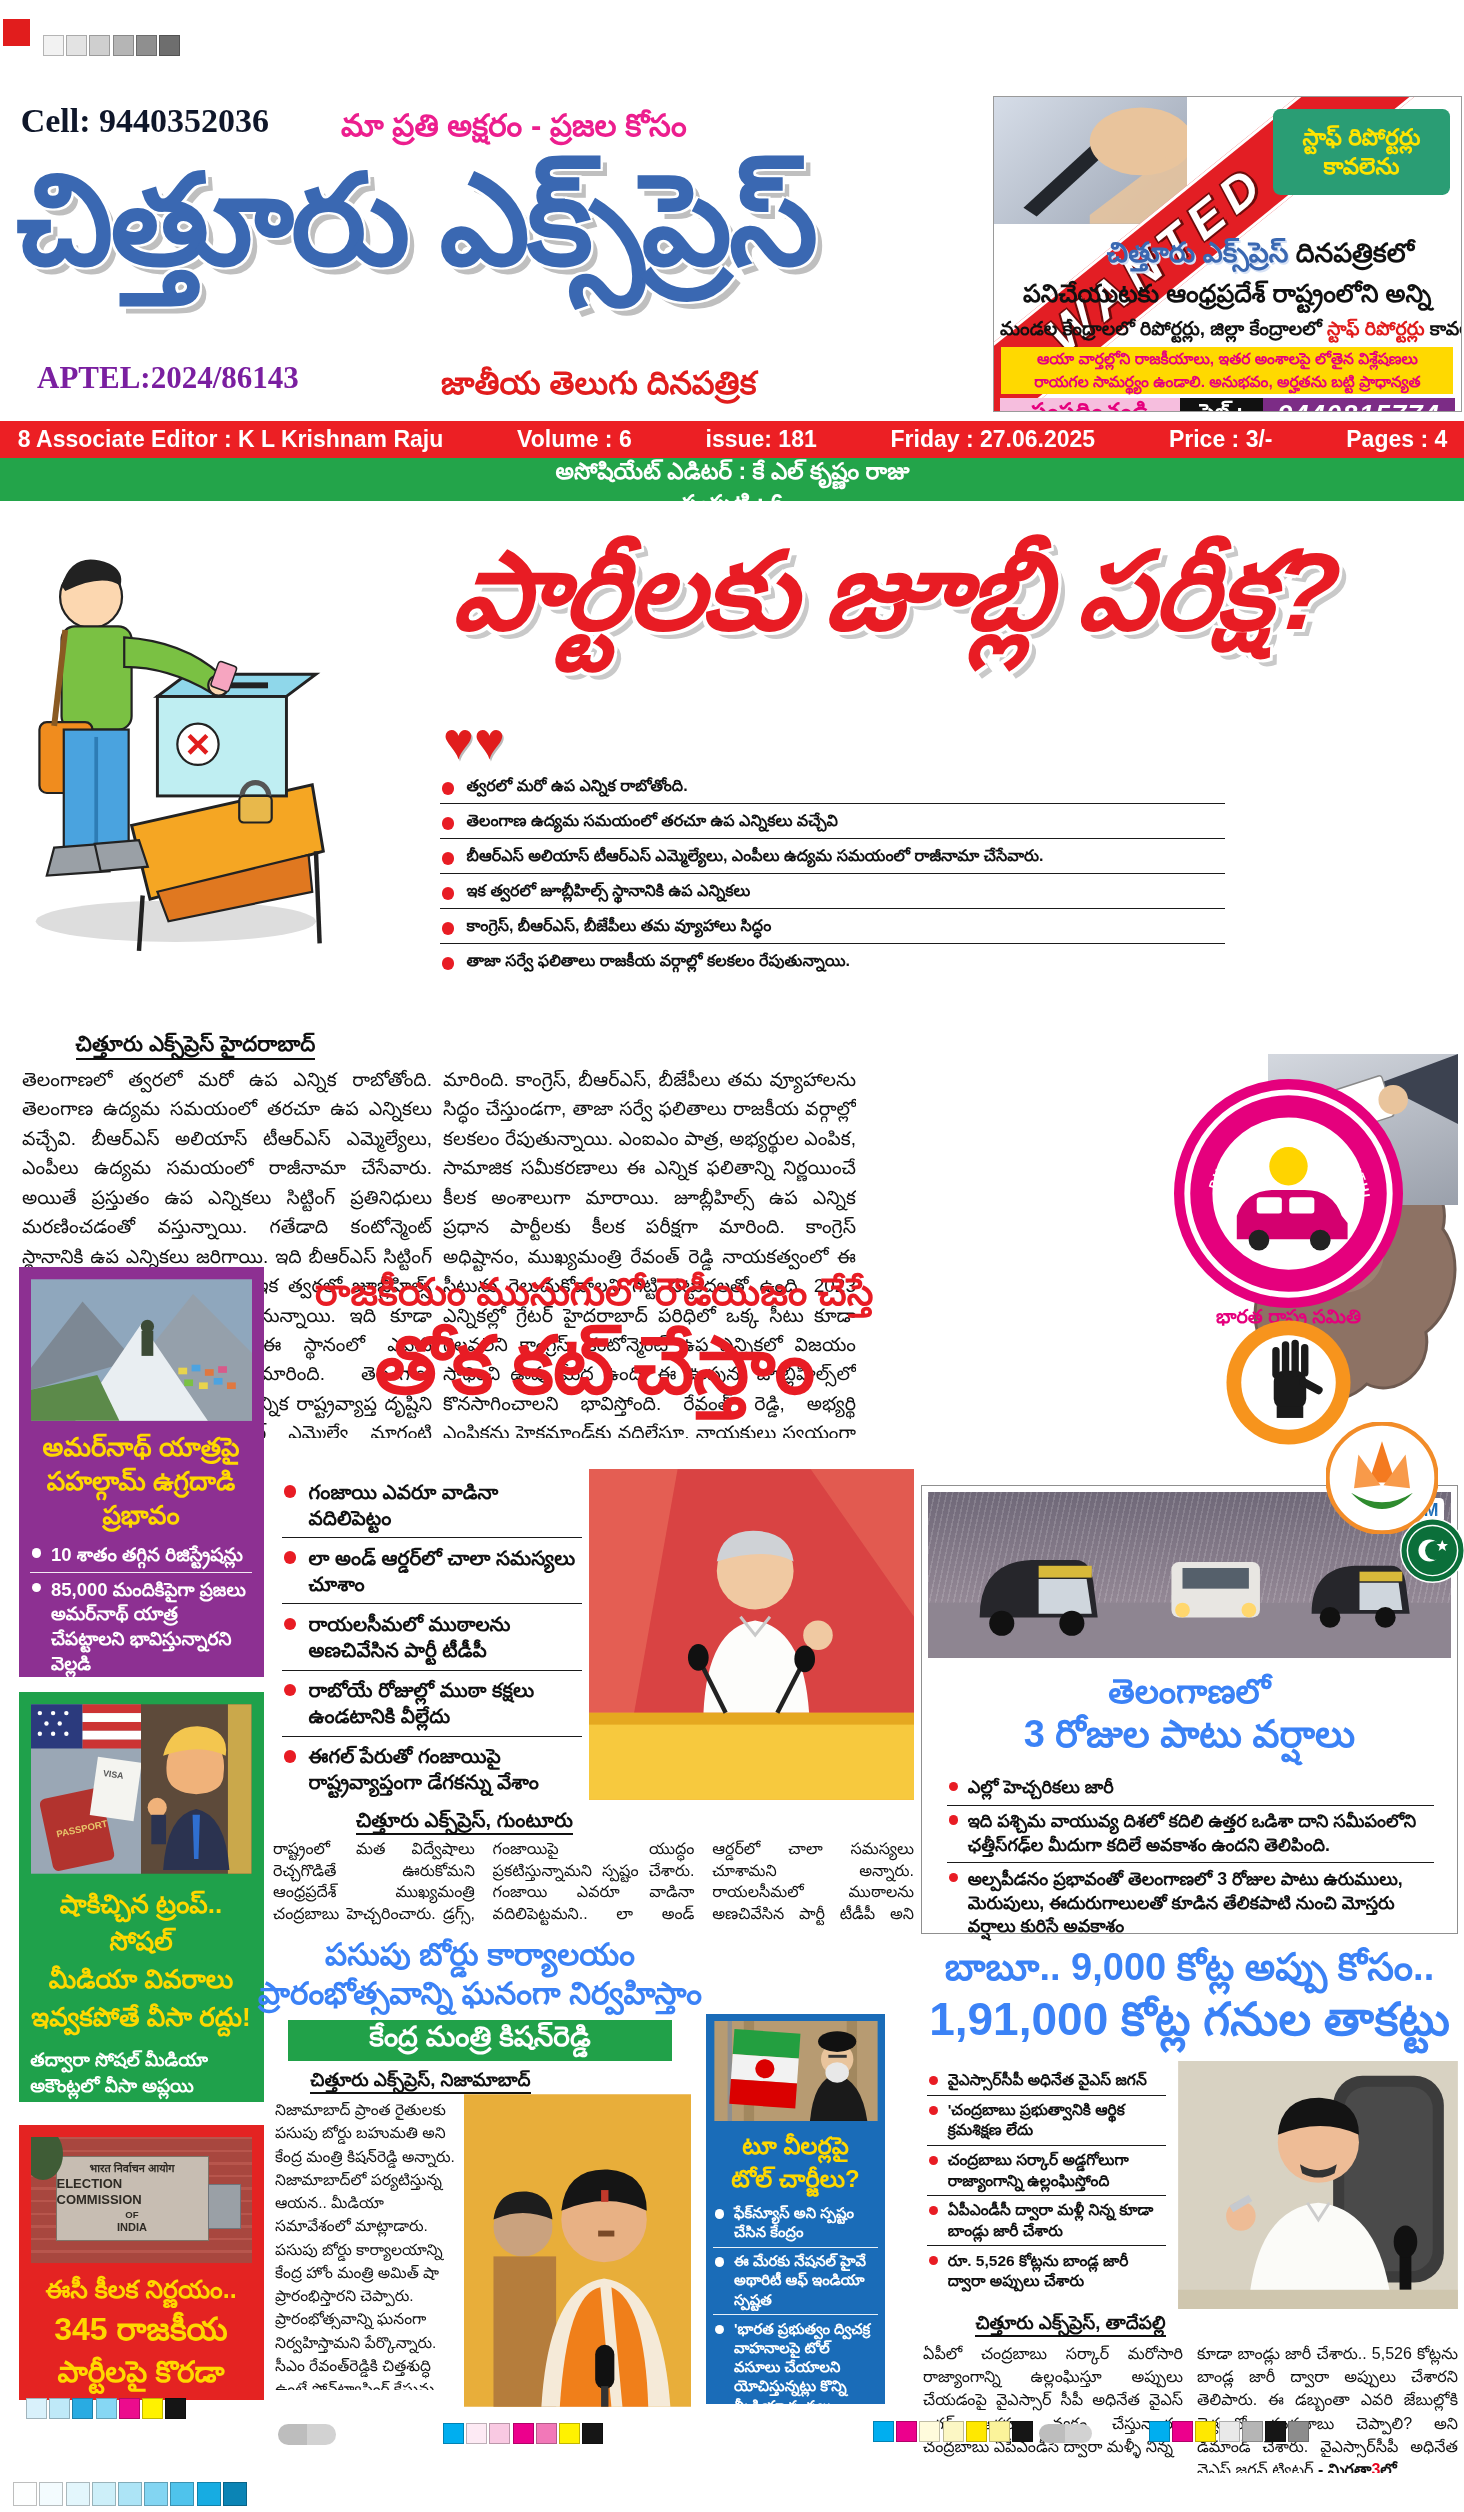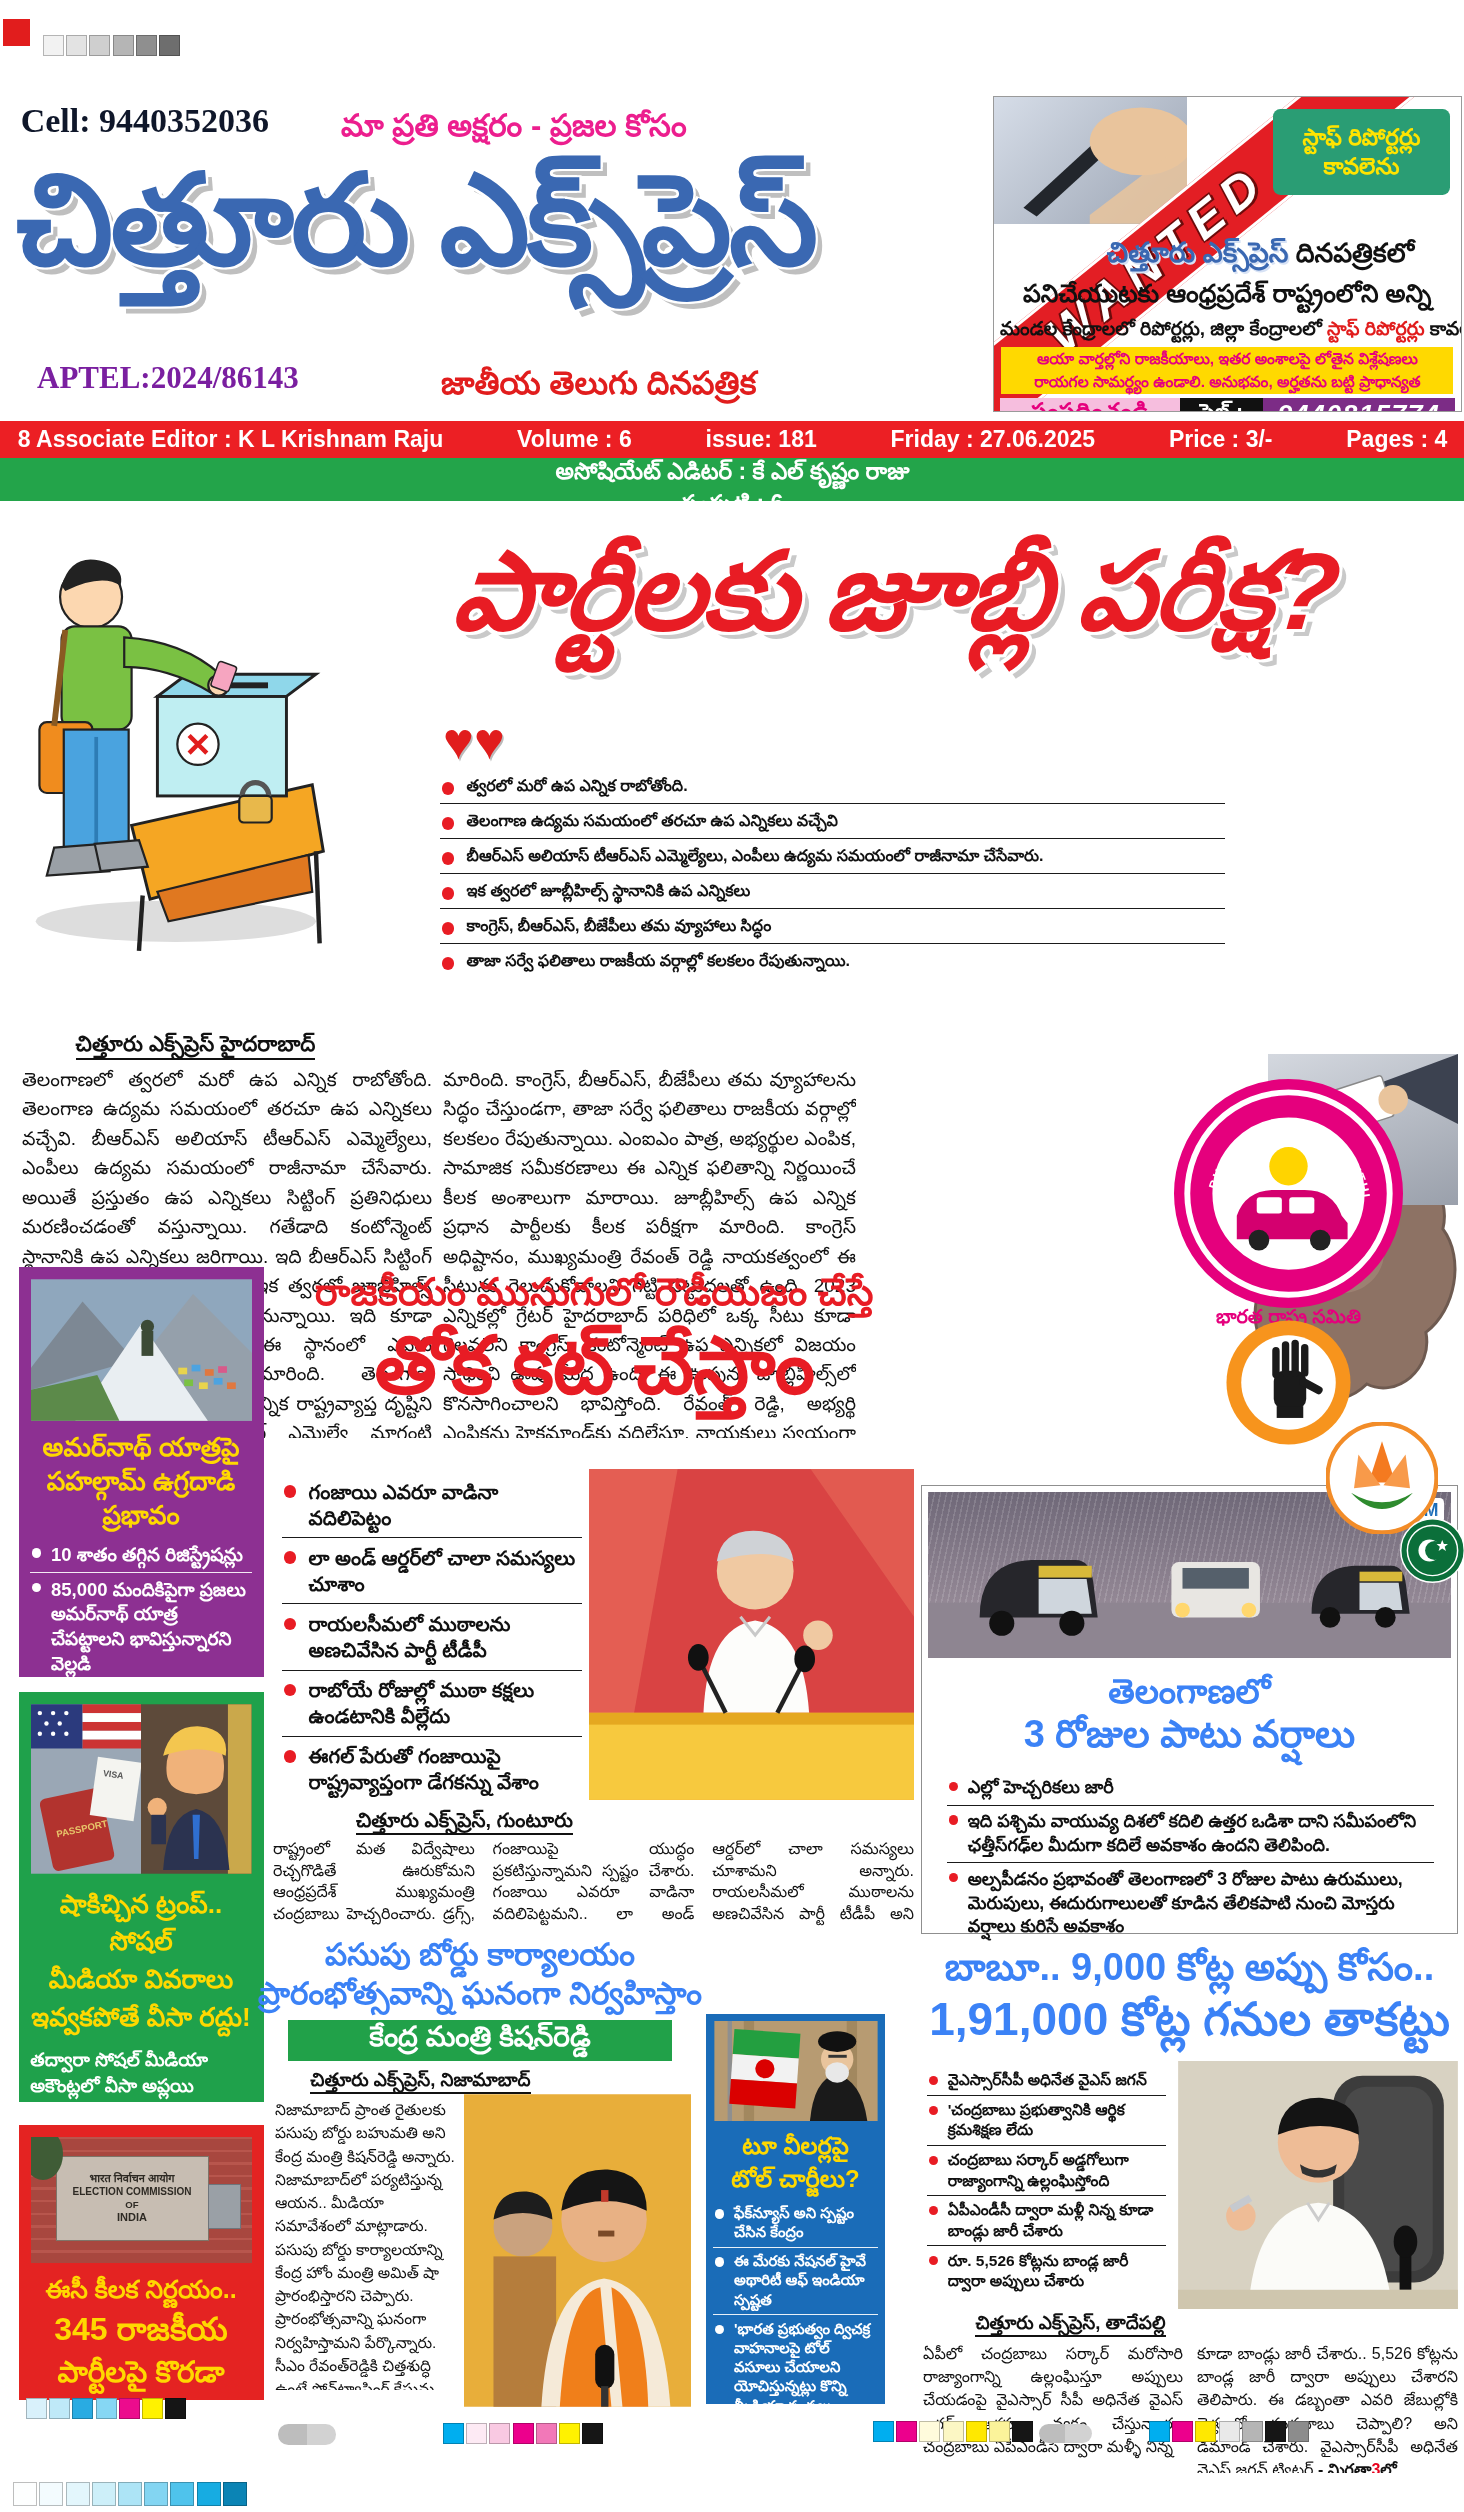--- a/index.html
+++ b/index.html
@@ -410,21 +410,21 @@
         <div>మీడియా వివరాలు</div>
         <div>ఇవ్వకపోతే వీసా రద్దు!</div>
     </div>
     <div class="side-body" style="font-size:18.5px;margin-top:10.3px;">తద్వారా సోషల్ మీడియా అకౌంట్లలో వీసా అప్లయి దారులు ఏ మాత్రం నెగిటీవ్ అనిపించినా అలాంటి వారు అమెరికాలోకి అడుగు పెట్టడం అసాధ్యం</div>
   </div>
 
   <div class="abs sidebox box-red" style="left:18.5px;top:2117px;width:245px;height:275px;margin-top:8px;">
     <div class="ph brick" style="width:221px;height:126px;margin:0 auto;">
       <div class="eci-sign">
         <div style="font-size:11px;">भारत निर्वाचन आयोग</div>
-        <div style="font-size:10px;">ELECTION COMMISSION</div>
+        <div style="font-size:13px;">ELECTION COMMISSION</div>
         <div style="font-size:9.6px;">OF</div>
         <div style="font-size:11px;">INDIA</div>
       </div>
       <div class="abs" style="right:10.3px;top:47px;width:31px;height:43px;background:#9aa0a6;border:1.5px solid #6e757c;"></div>
       <div class="abs" style="left:-7.4px;top:-8.9px;width:40px;height:52px;background:#3f5c36;border-radius:50%;"></div>
     </div>
     <div class="side-title" style="font-size:25px;margin-top:8.9px;line-height:1.4;">
       <div>ఈసీ కీలక నిర్ణయం..</div>
         <div style="font-size:32px;">345 రాజకీయ</div>
         <div style="font-size:29.5px;">పార్టీలపై కొరడా</div>

